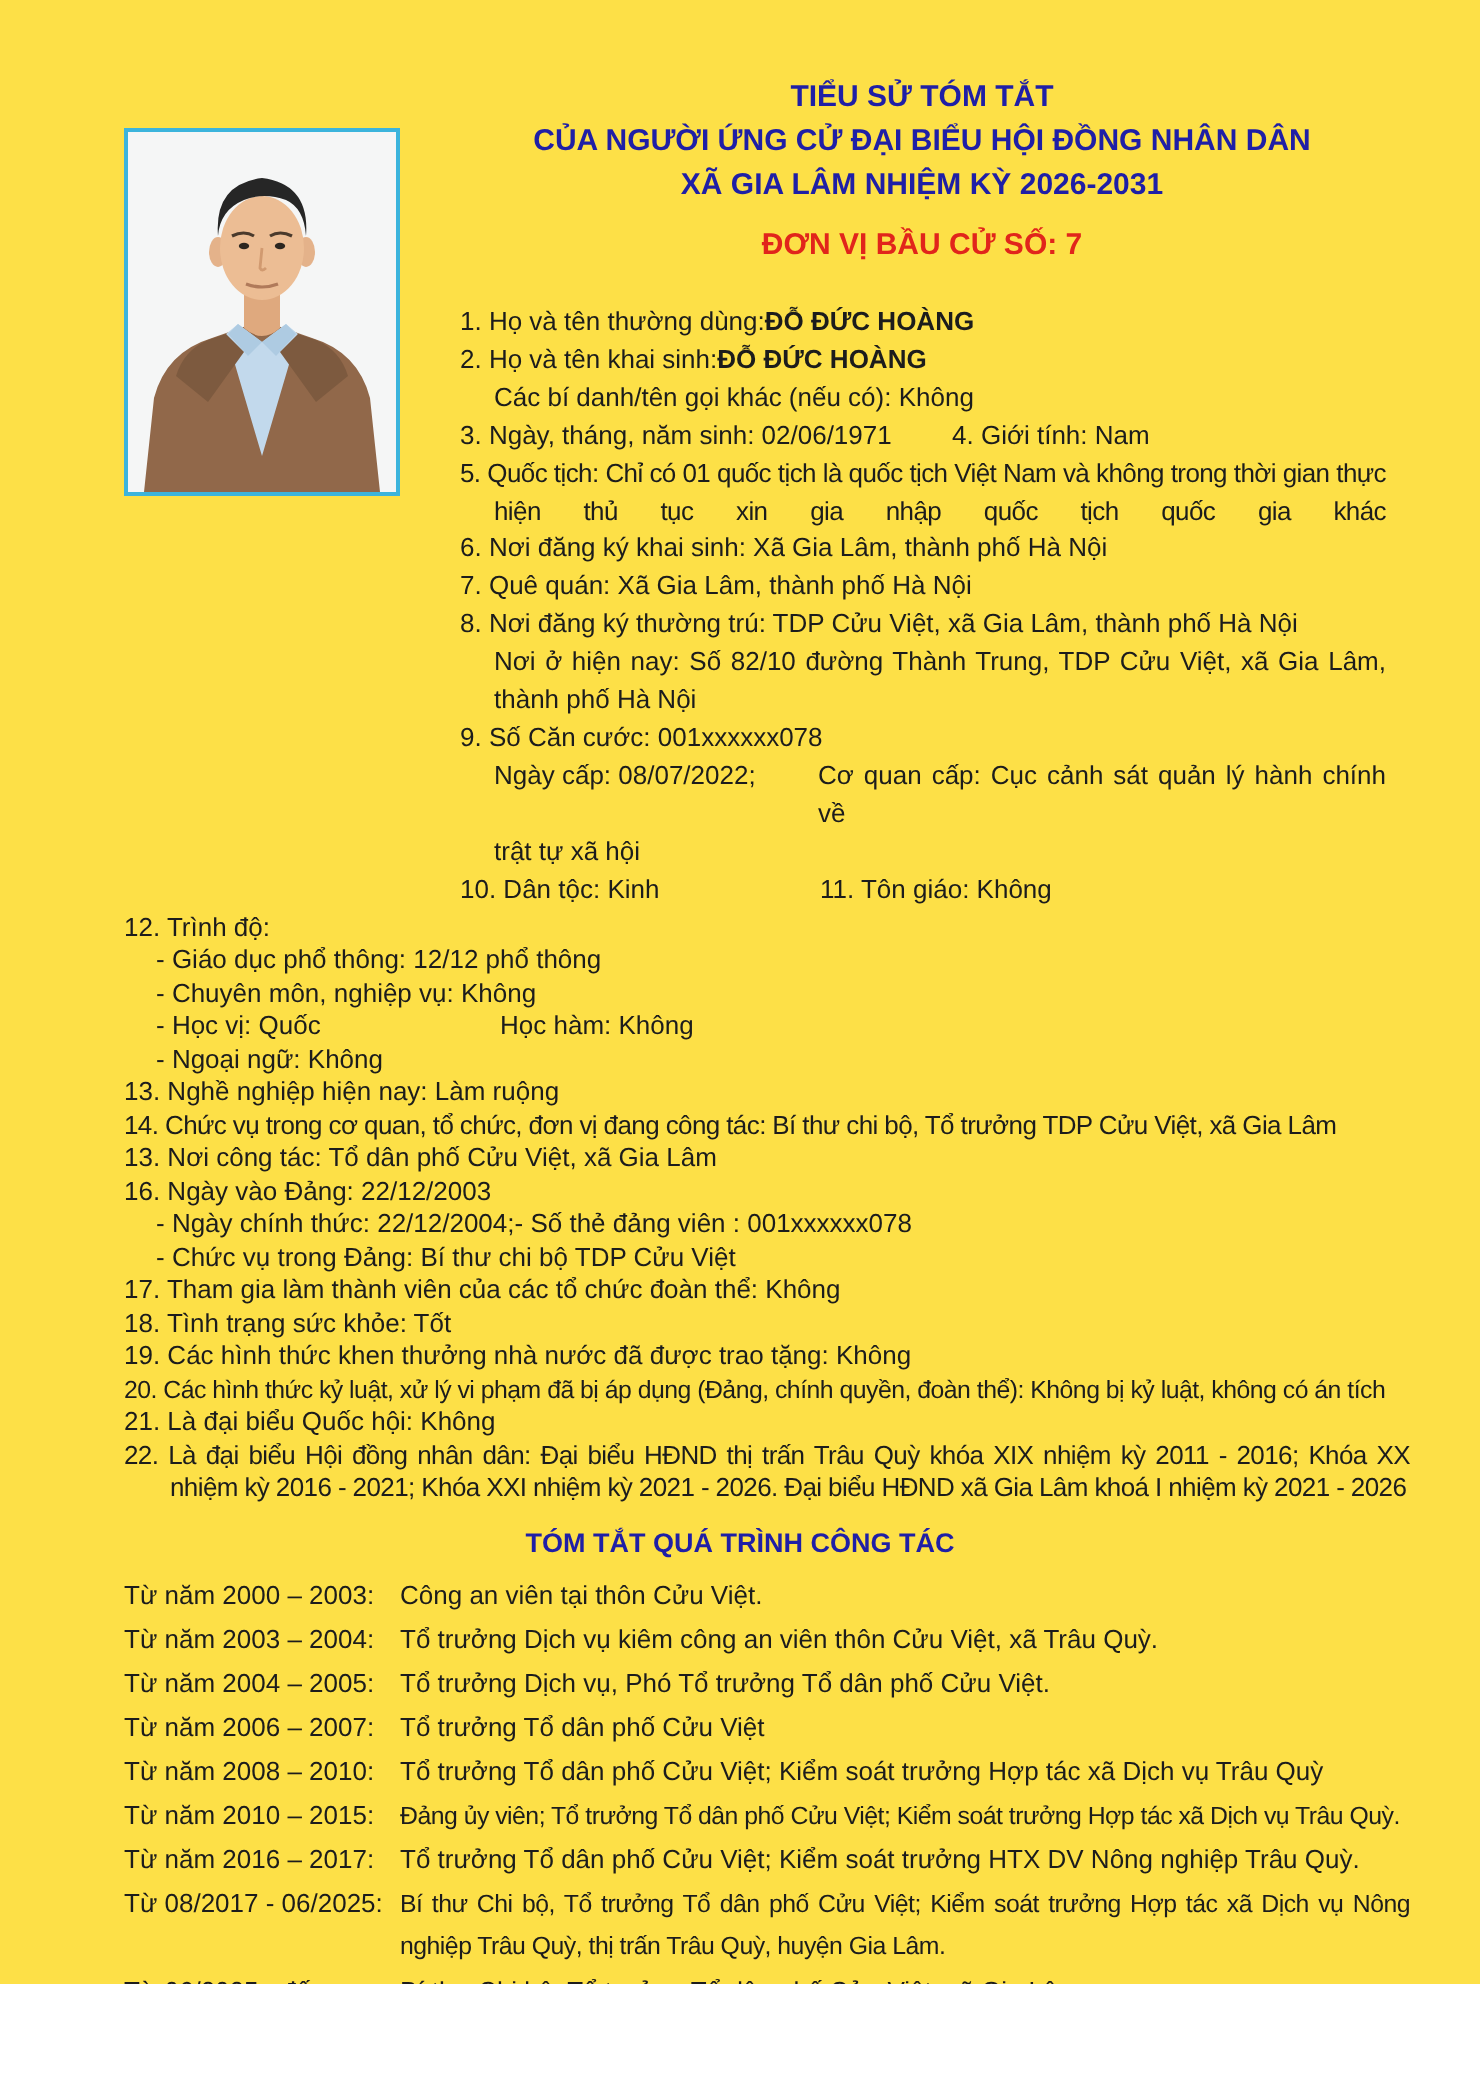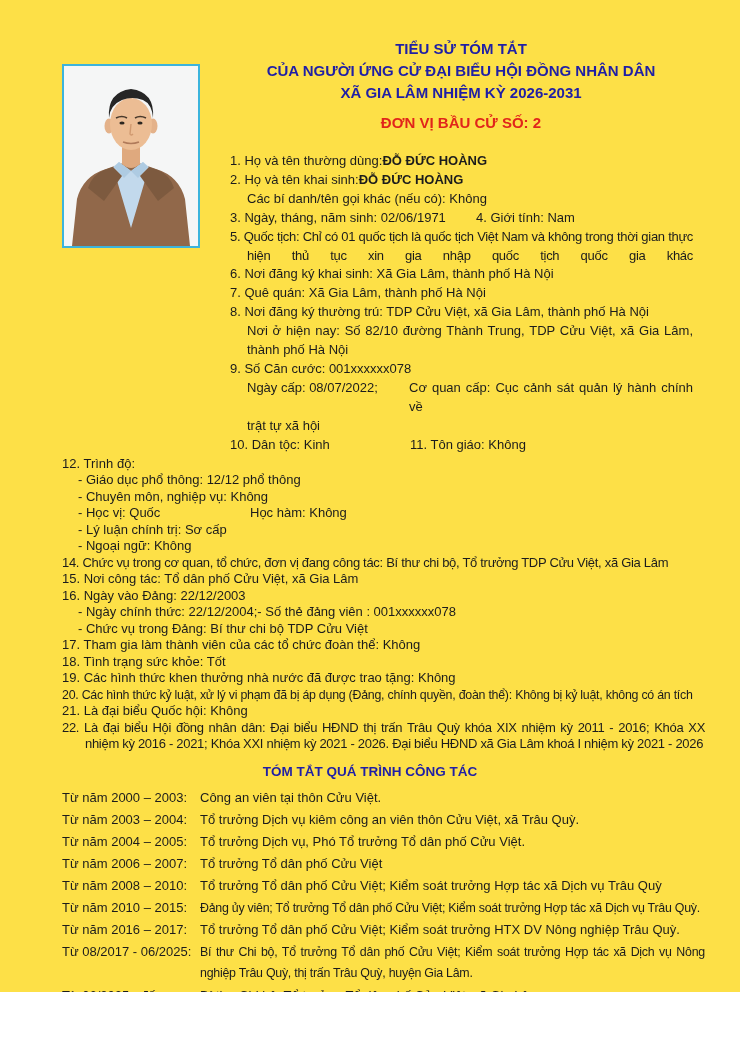--- a/index.html
+++ b/index.html
@@ -86,21 +86,21 @@
       <path d="M67,58 L66,68 Q67,70 69,68" stroke="#d19a70" stroke-width="1.4" fill="none"></path>
 
       <path d="M59,76 Q67,79 75,76" stroke="#b07a5a" stroke-width="1.6" fill="none"></path>
     </svg>
   </div>
 
   <header class="doc-header">
     <div class="h-blue">TIỂU SỬ TÓM TẮT</div>
     <div class="h-blue">CỦA NGƯỜI ỨNG CỬ ĐẠI BIỂU HỘI ĐỒNG NHÂN DÂN</div>
     <div class="h-blue">XÃ GIA LÂM NHIỆM KỲ 2026-2031</div>
-    <div class="h-red">ĐƠN VỊ BẦU CỬ SỐ: 2</div>
+    <div class="h-red">ĐƠN VỊ BẦU CỬ SỐ: 7</div>
   </header>
 
   <section class="info">
     <div class="ln">
       <span class="tab-label">1. Họ và tên thường dùng:</span><span class="name">ĐỖ ĐỨC HOÀNG</span>
     </div>
     <div class="ln">
       <span class="tab-label">2. Họ và tên khai sinh:</span><span class="name">ĐỖ ĐỨC HOÀNG</span>
     </div>
     <div class="ln ind">Các bí danh/tên gọi khác (nếu có): Không</div>
@@ -123,24 +123,24 @@
     </div>
   </section>
 
   <section class="details">
     <div class="ln">12. Trình độ:</div>
     <div class="ln sub">- Giáo dục phổ thông:  12/12 phổ thông</div>
     <div class="ln sub">- Chuyên môn, nghiệp vụ: Không</div>
     <div class="ln sub">
       <span class="tab-hocham">- Học vị: Quốc</span><span>Học hàm: Không</span>
     </div>
-    <div class="ln sub">- Lý luận chính trị: Sơ cấp</div>
     <div class="ln sub">- Ngoại ngữ: Không</div>
+    <div class="ln">13. Nghề nghiệp hiện nay: Làm ruộng</div>
     <div class="ln d-hang nowrap tight">14. Chức vụ trong cơ quan, tổ chức, đơn vị đang công tác: Bí thư chi bộ, Tổ trưởng TDP Cửu Việt, xã Gia Lâm</div>
-    <div class="ln">15. Nơi công tác: Tổ dân phố Cửu Việt, xã Gia Lâm</div>
+    <div class="ln">13. Nơi công tác: Tổ dân phố Cửu Việt, xã Gia Lâm</div>
     <div class="ln">16. Ngày vào Đảng: 22/12/2003</div>
     <div class="ln sub">
       <span class="tab-ngayct">- Ngày chính thức: 22/12/2004;</span><span>- Số thẻ đảng viên : 001xxxxxx078</span>
     </div>
     <div class="ln sub">- Chức vụ trong Đảng: Bí thư chi bộ TDP Cửu Việt</div>
     <div class="ln">17. Tham gia làm thành viên của các tổ chức đoàn thể: Không</div>
     <div class="ln">18. Tình trạng sức khỏe: Tốt</div>
     <div class="ln">19. Các hình thức khen thưởng nhà nước đã được trao tặng: Không</div>
     <div class="ln d-hang nowrap tighter">20. Các hình thức kỷ luật, xử lý vi phạm đã bị áp dụng (Đảng, chính quyền, đoàn thể): Không bị kỷ luật, không có án tích</div>
     <div class="ln">21. Là đại biểu Quốc hội: Không</div>

